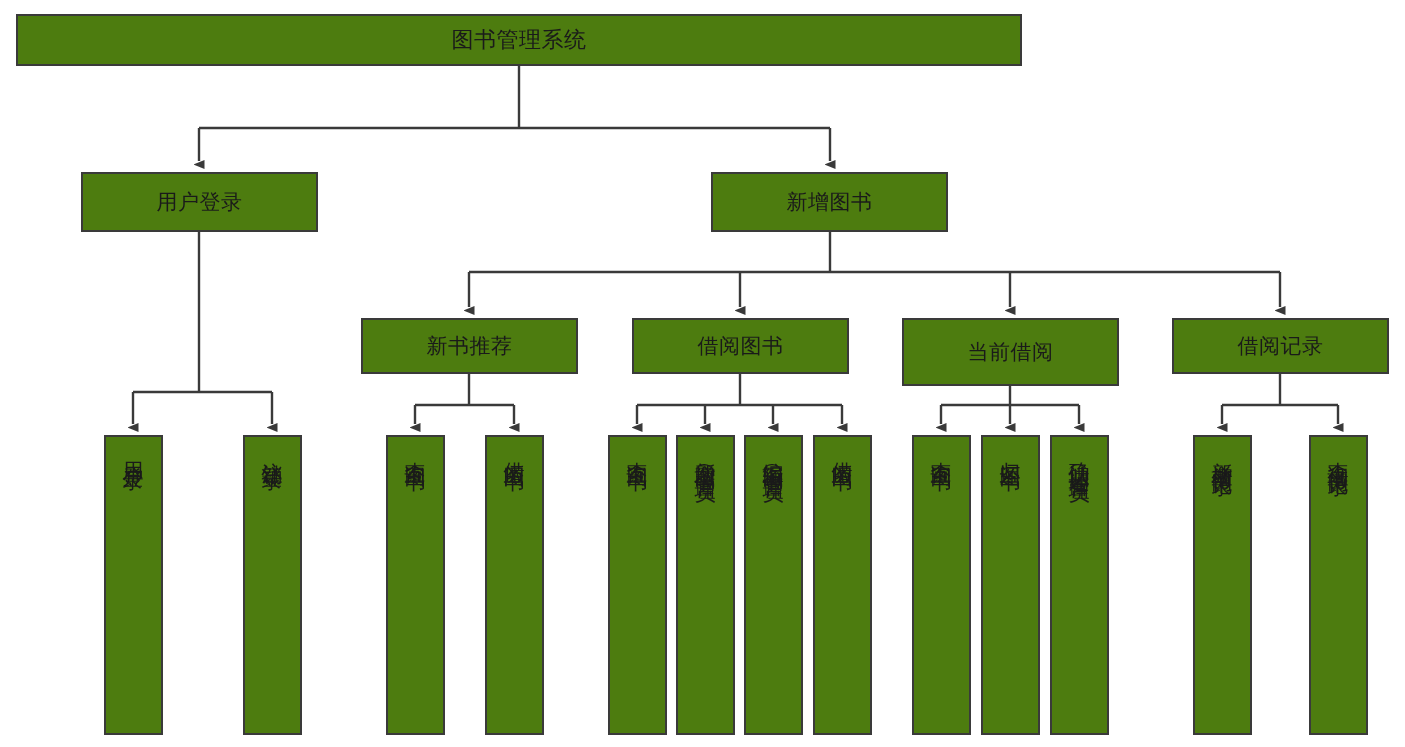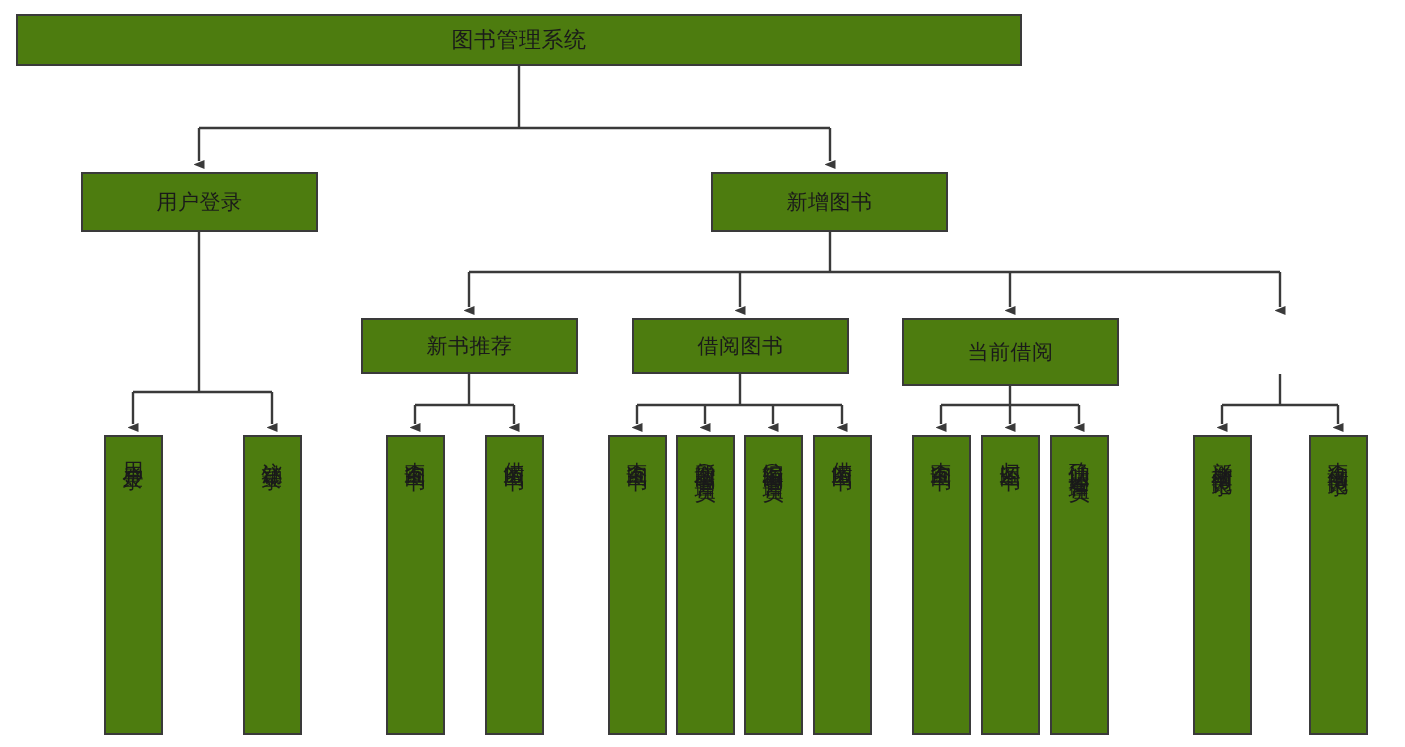--- a/index.html
+++ b/index.html
@@ -141,20 +141,23 @@
 
   <div class="node horiz" style="left:361px; top:318px; width:217px; height:56px;">
     <span class="node-label">新书推荐</span>
   </div>
   <div class="node horiz" style="left:632px; top:318px; width:217px; height:56px;">
     <span class="node-label">借阅图书</span>
   </div>
   <div class="node horiz" style="left:902px; top:318px; width:217px; height:68px;">
     <span class="node-label">当前借阅</span>
   </div>
+  <div class="node horiz" style="left:1172px; top:318px; width:217px; height:56px;">
+    <span class="node-label">借阅记录</span>
+  </div>
 
   <div class="node leaf" style="left:104px; top:435px; width:59px; height:300px;">
     <span class="node-label">用户登录</span>
   </div>
   <div class="node leaf" style="left:243px; top:435px; width:59px; height:300px;">
     <span class="node-label">注销登录</span>
   </div>
 
   <div class="node leaf" style="left:386px; top:435px; width:59px; height:300px;">
     <span class="node-label">查询图书</span>

